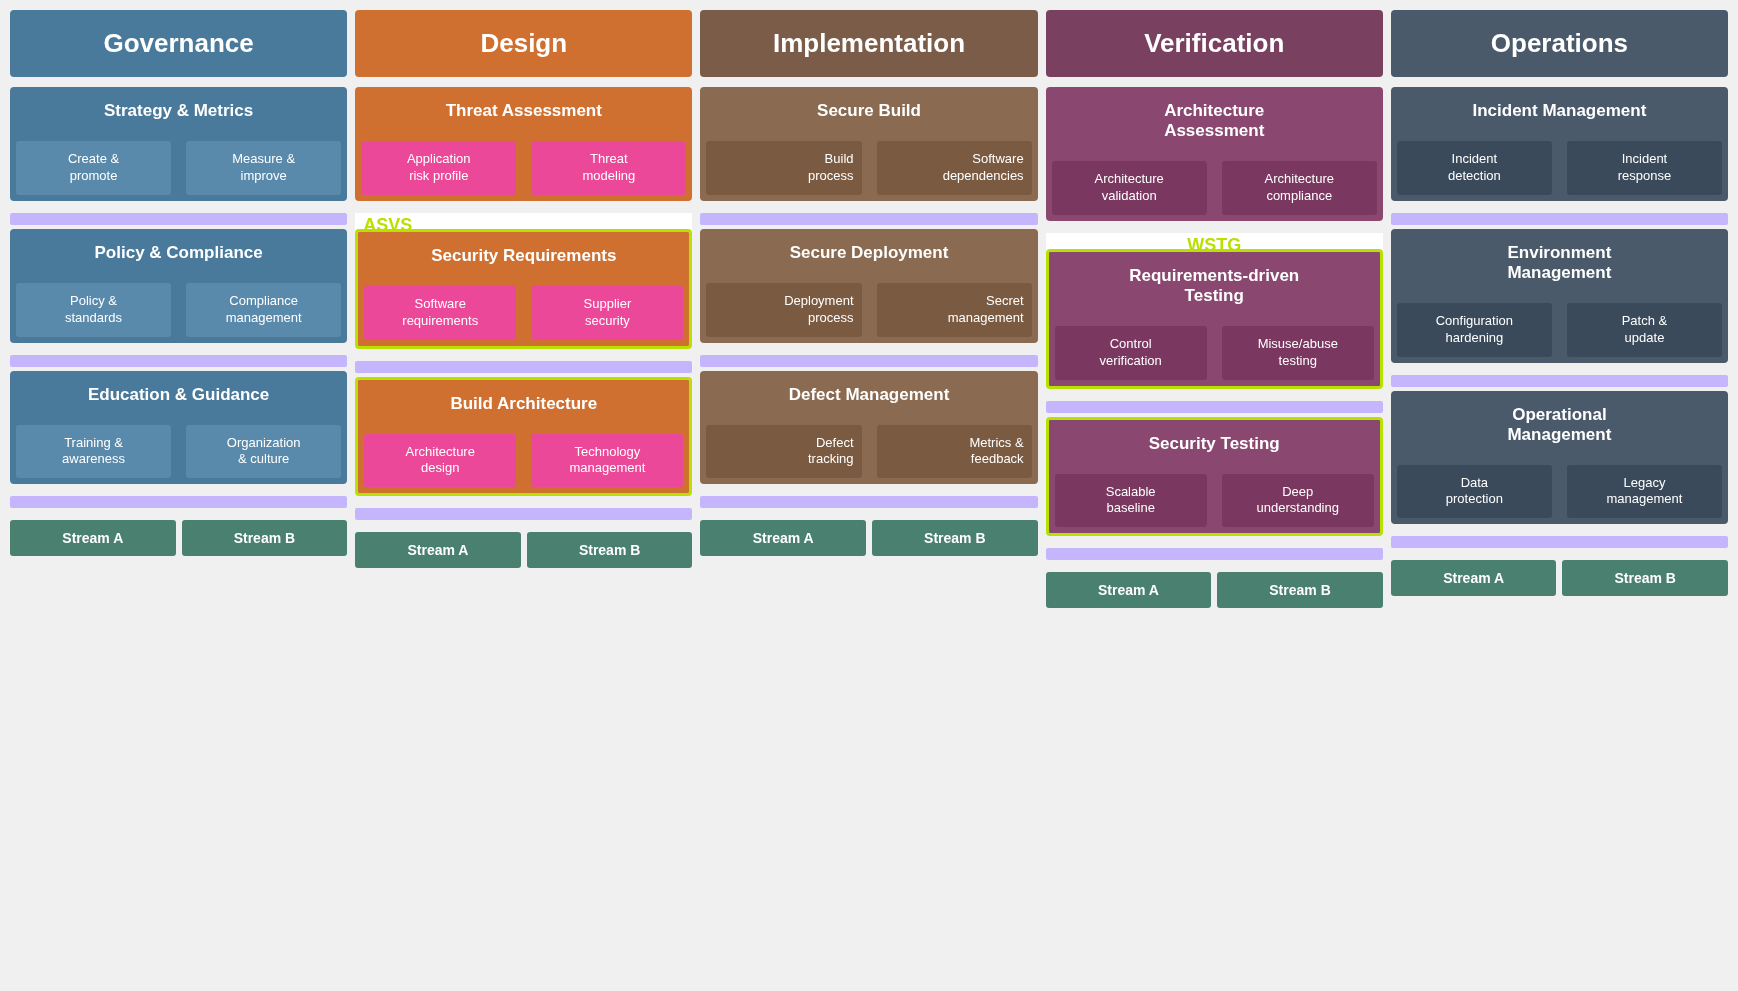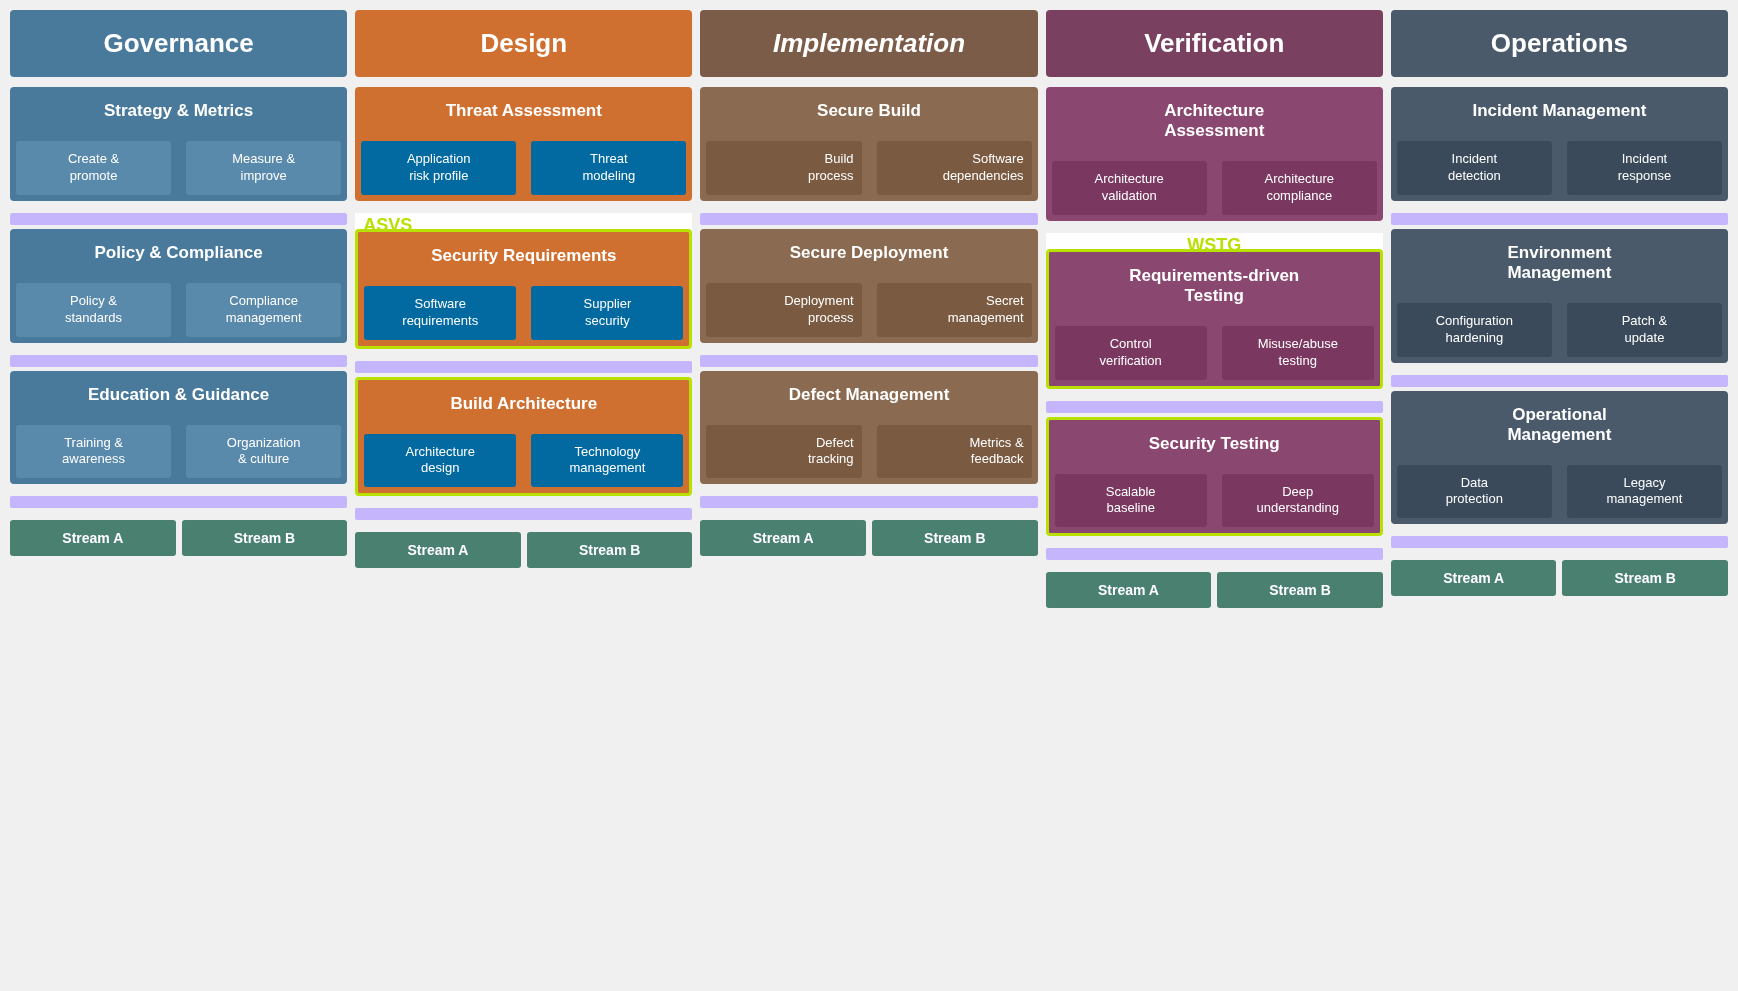--- a/index.html
+++ b/index.html
@@ -29,21 +29,21 @@
       text-align: center;
       font-size: 26px;
       font-weight: bold;
       color: white;
       margin-bottom: 10px;
       border-radius: 4px;
     }
 
     .col-governance .col-header { background: #4a7a9b; }
     .col-design .col-header { background: #d07030; }
-    .col-implementation .col-header { background: #7a5c48; font-style: italic; }
+    .col-implementation .col-header { background: #7a5c48; }
     .col-verification .col-header { background: #7a4060; }
     .col-operations .col-header { background: #4a5a6a; }
 
     .practice-block {
       margin-bottom: 8px;
       border-radius: 4px;
       overflow: hidden;
     }
 
     .practice-block.outlined {
@@ -74,21 +74,21 @@
       border-radius: 3px;
       line-height: 1.3;
     }
 
     
     .governance-practice { background: #4a7a9b; }
     .governance-sub { background: #5a8aab; }
 
     
     .design-practice { background: #d07030; }
-    .design-sub { background: #0369a1; }
+    .design-sub { background: #ec4899; }
 
     
     .impl-practice { background: #8a6a50; }
     .impl-sub { background: #7a5a40; text-align: right; }
 
     
     .verif-practice { background: #8a4870; }
     .verif-sub { background: #7a3860; }
 
     

